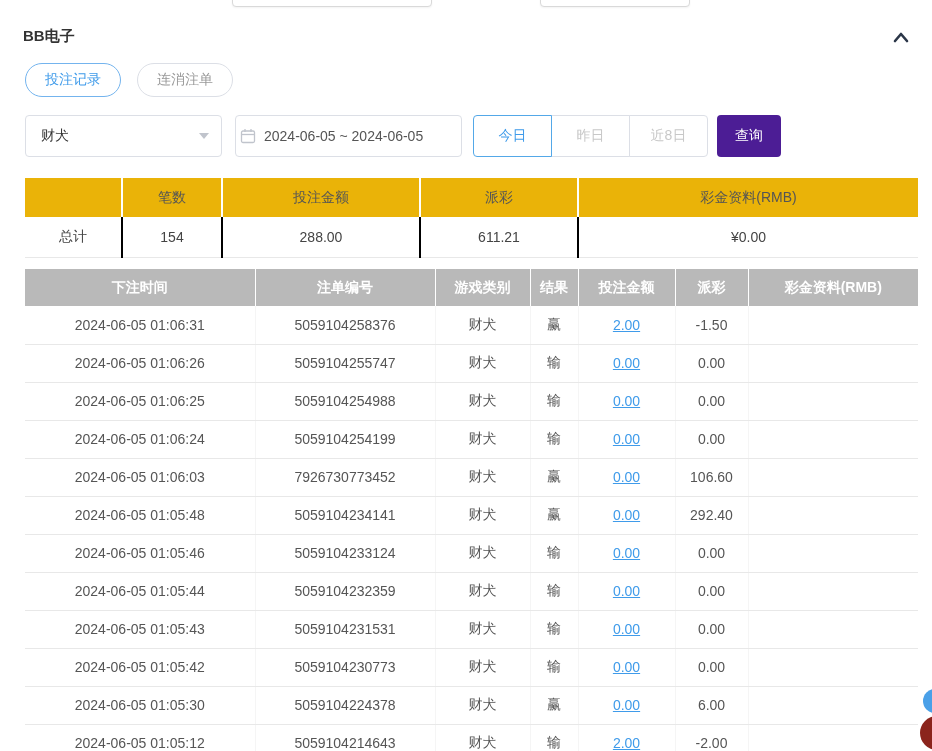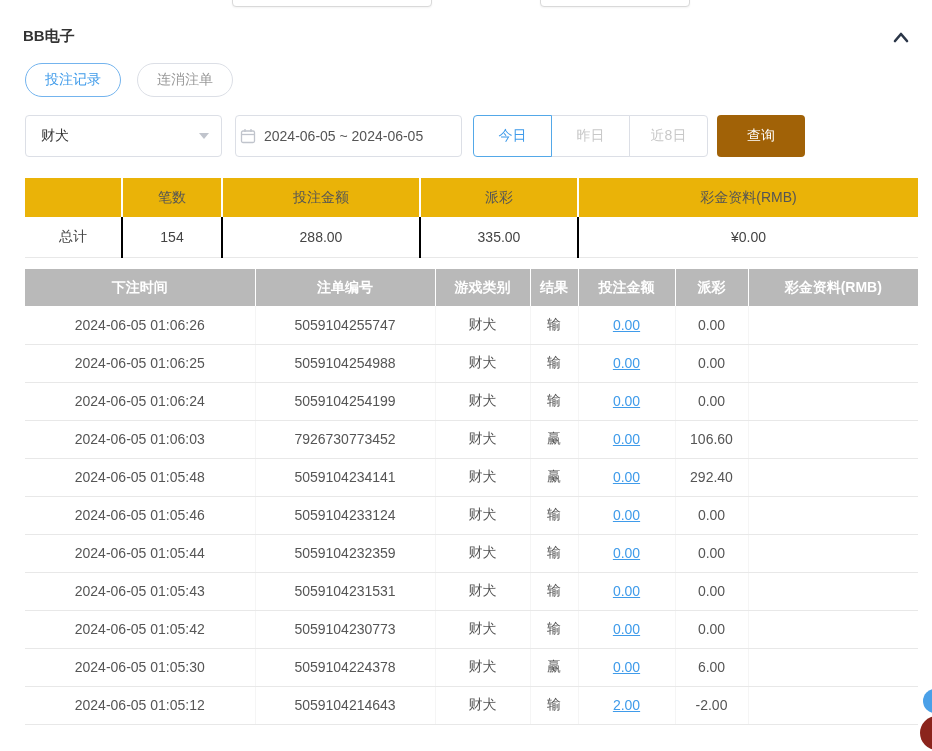--- a/index.html
+++ b/index.html
@@ -92,22 +92,22 @@
     margin-left: -1px;
     cursor: pointer;
     font-family: inherit;
     position: relative;
   }
   .quick-btn:first-child { border-radius: 4px 0 0 4px; margin-left: 0; }
   .quick-btn:last-child { border-radius: 0 4px 4px 0; }
   .quick-btn.active { border-color: #54a8e8; color: #3f9bea; z-index: 1; }
   .search-btn {
     margin-left: 9px;
-    width: 88px; height: 42px;
-    background: #a16207;
+    width: 64px; height: 42px;
+    background: #4c1d95;
     border: none; border-radius: 4px;
     color: #fff; font-size: 14px;
     cursor: pointer;
     font-family: inherit;
   }
 
   
   table { border-collapse: collapse; table-layout: fixed; }
   .summary-table { position: absolute; left: 25px; top: 178px; width: 893px; font-size: 14px; }
   .summary-table th {
@@ -221,21 +221,21 @@
         <th>投注金额</th>
         <th>派彩</th>
         <th>彩金资料(RMB)</th>
       </tr>
     </thead>
     <tbody>
       <tr>
         <td>总计</td>
         <td>154</td>
         <td>288.00</td>
-        <td>335.00</td>
+        <td>611.21</td>
         <td>¥0.00</td>
       </tr>
     </tbody>
   </table>
 
   <table class="detail-table">
     <colgroup>
       <col style="width:230px">
         <col style="width:180px">
         <col style="width:95px">
@@ -250,20 +250,29 @@
         <th>注单编号</th>
         <th>游戏类别</th>
         <th>结果</th>
         <th>投注金额</th>
         <th>派彩</th>
         <th>彩金资料(RMB)</th>
       </tr>
     </thead>
     <tbody>
         <tr>
+      <td>2024-06-05 01:06:31</td>
+      <td>5059104258376</td>
+      <td>财犬</td>
+      <td>赢</td>
+      <td><a class="bet-link">2.00</a></td>
+      <td class="neg">-1.50</td>
+      <td></td>
+    </tr>
+        <tr>
       <td>2024-06-05 01:06:26</td>
       <td>5059104255747</td>
       <td>财犬</td>
       <td>输</td>
       <td><a class="bet-link">0.00</a></td>
       <td>0.00</td>
       <td></td>
     </tr>
         <tr>
       <td>2024-06-05 01:06:25</td>

